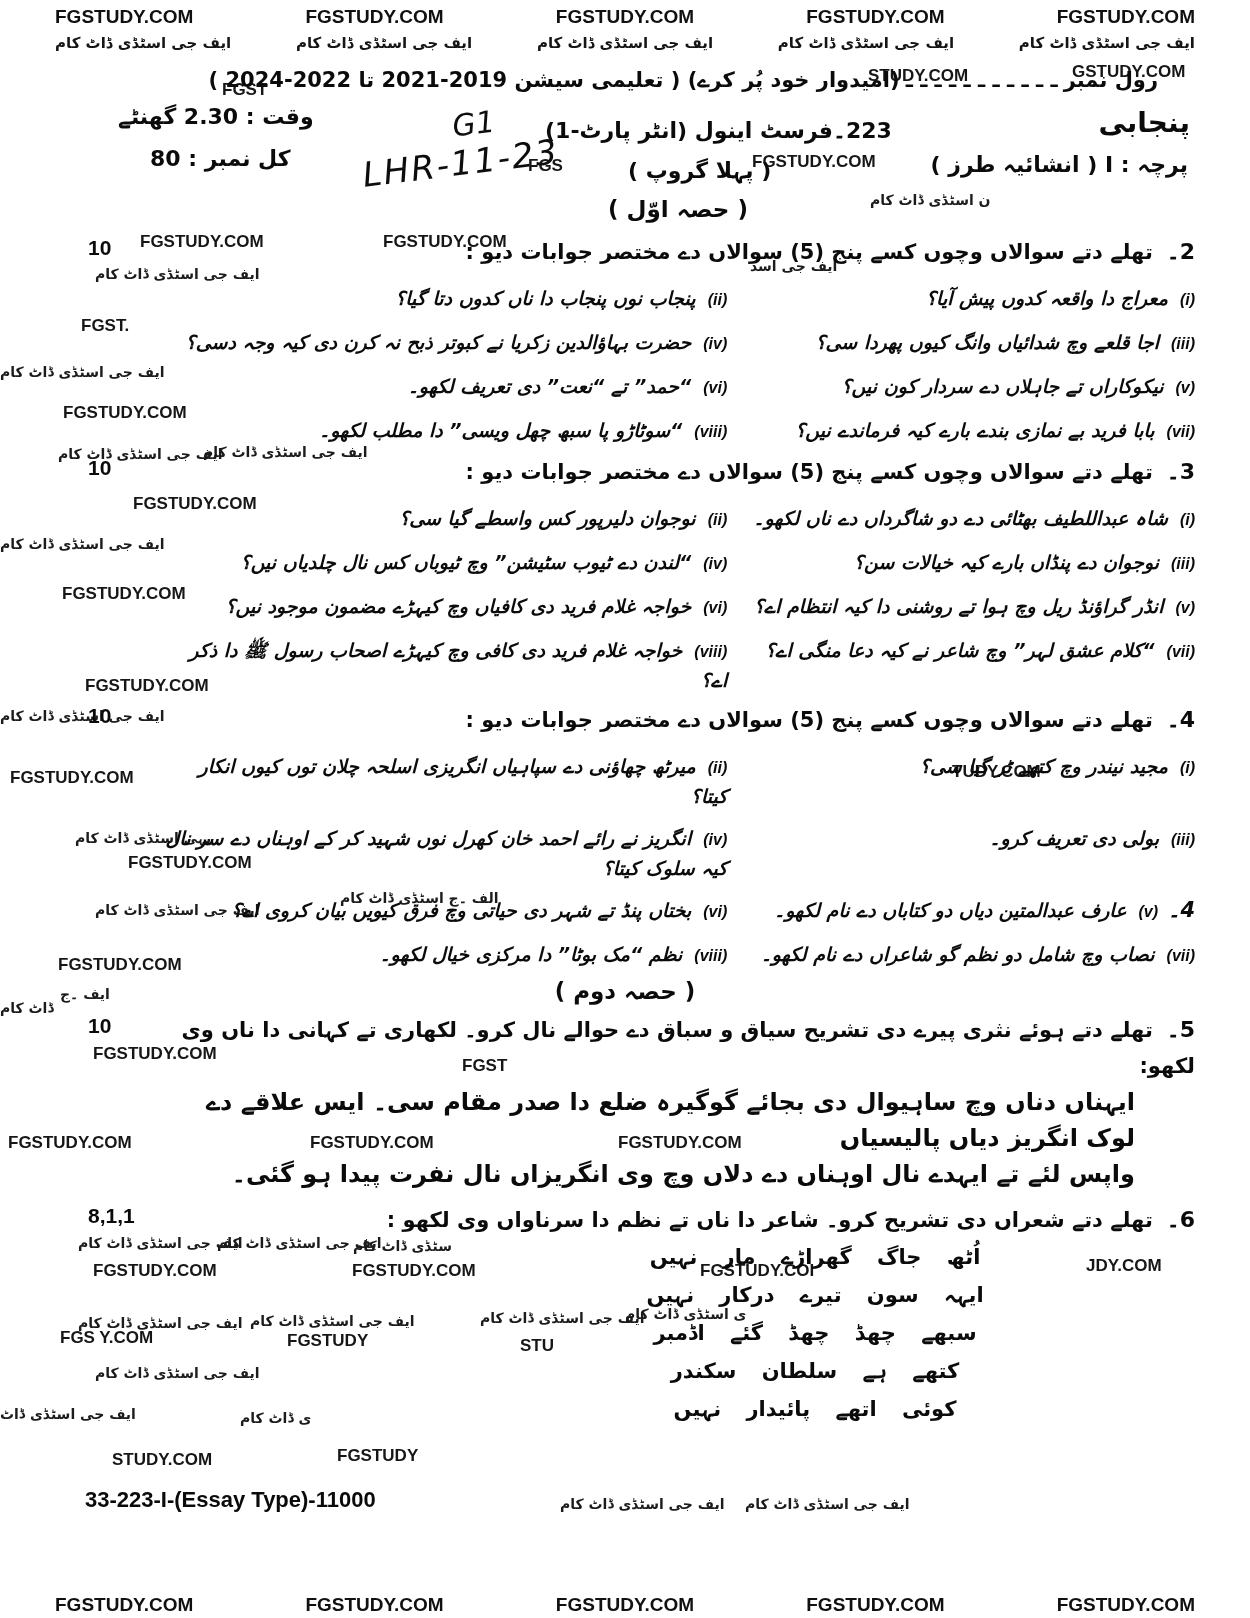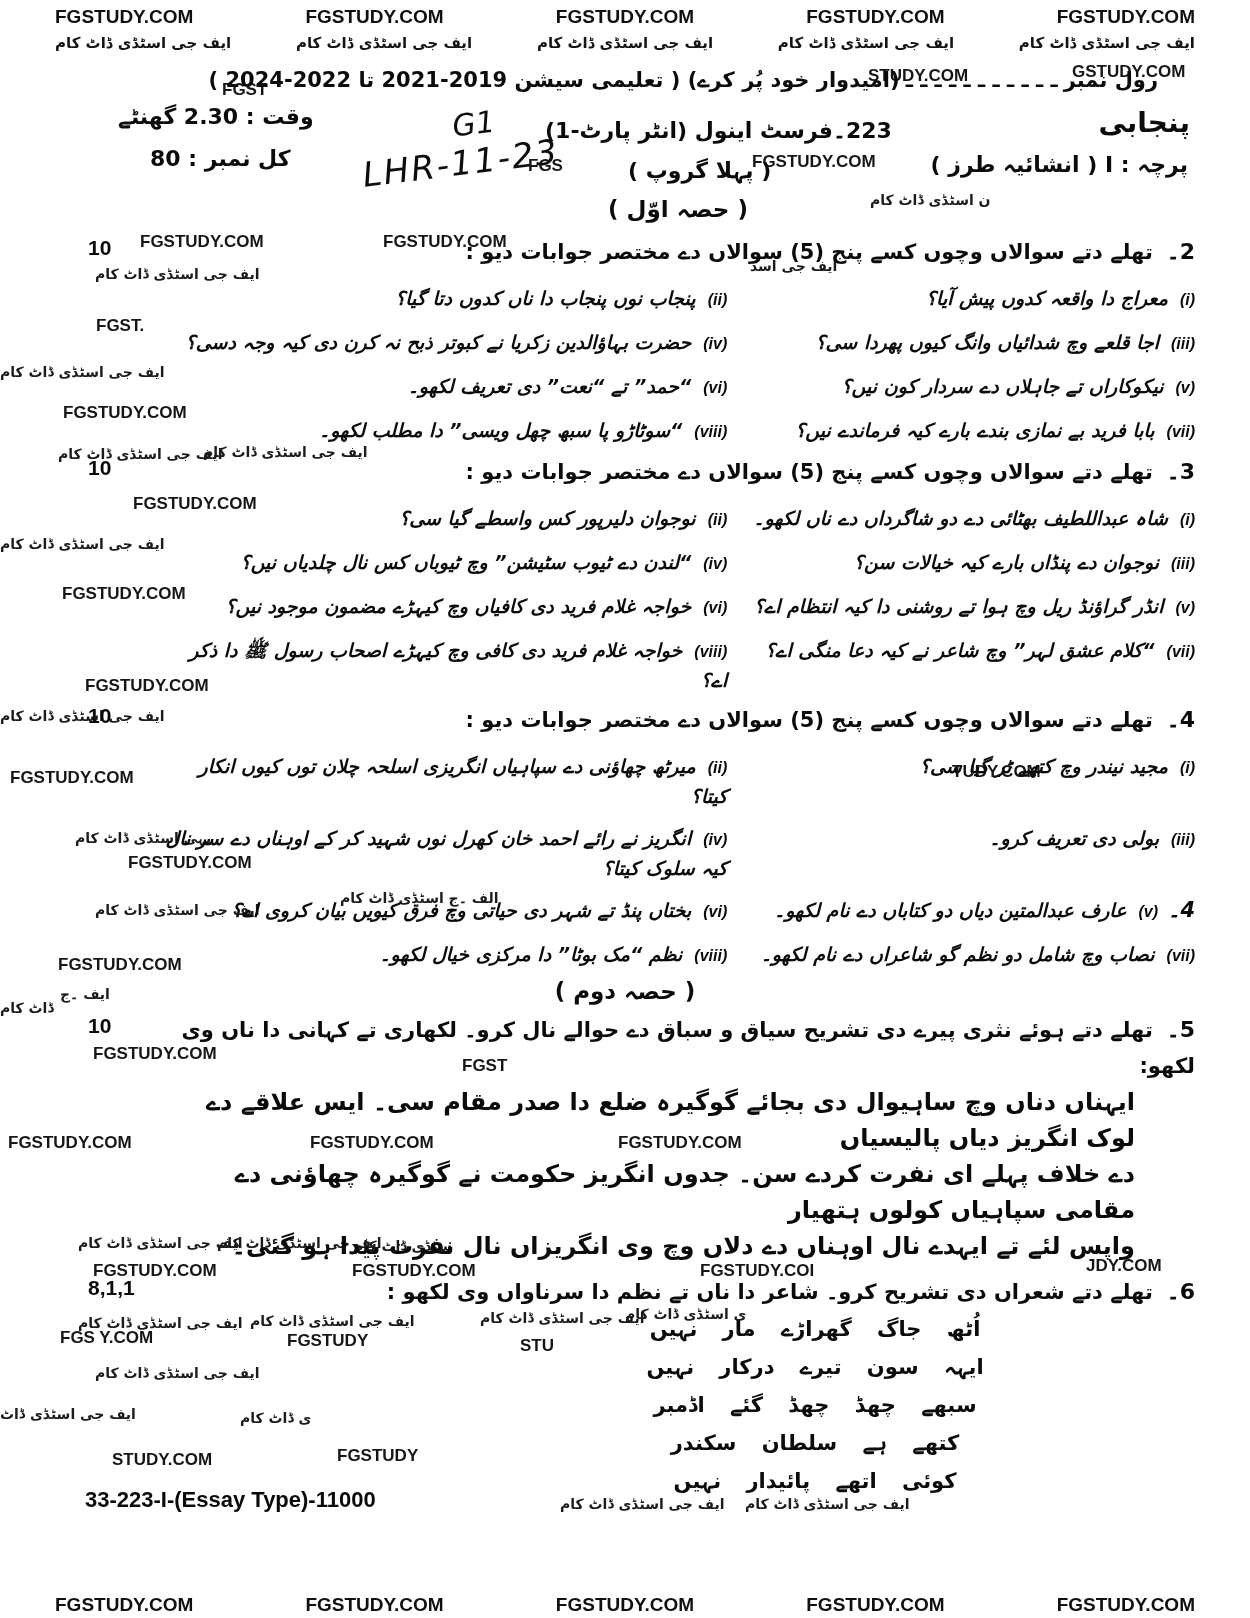--- a/index.html
+++ b/index.html
@@ -63,21 +63,21 @@
       <span class="wm-urdu-row-item">ایف جی اسٹڈی ڈاٹ کام</span>
     </div>
   <div id="wm-scatter">
       <span class="wm-latin" style="left: 868px; top: 66px;">STUDY.COM</span>
       <span class="wm-latin" style="left: 1072px; top: 62px;">GSTUDY.COM</span>
       <span class="wm-latin" style="left: 222px; top: 80px;">FGST</span>
       <span class="wm-latin" style="left: 528px; top: 156px;">FGS</span>
       <span class="wm-latin" style="left: 752px; top: 152px;">FGSTUDY.COM</span>
       <span class="wm-latin" style="left: 140px; top: 232px;">FGSTUDY.COM</span>
       <span class="wm-latin" style="left: 383px; top: 232px;">FGSTUDY.COM</span>
-      <span class="wm-latin" style="left: 96px; top: 316px; text-align: right;">FGST.</span>
+      <span class="wm-latin" style="left: 81px; top: 316px; text-align: right;">FGST.</span>
       <span class="wm-latin" style="left: 63px; top: 403px;">FGSTUDY.COM</span>
       <span class="wm-latin" style="left: 133px; top: 494px;">FGSTUDY.COM</span>
       <span class="wm-latin" style="left: 62px; top: 584px;">FGSTUDY.COM</span>
       <span class="wm-latin" style="left: 85px; top: 676px;">FGSTUDY.COM</span>
       <span class="wm-latin" style="left: 10px; top: 768px;">FGSTUDY.COM</span>
       <span class="wm-latin" style="left: 952px; top: 762px;">TUDY.COM</span>
       <span class="wm-latin" style="left: 128px; top: 853px;">FGSTUDY.COM</span>
       <span class="wm-latin" style="left: 58px; top: 955px;">FGSTUDY.COM</span>
       <span class="wm-latin" style="left: 93px; top: 1044px;">FGSTUDY.COM</span>
       <span class="wm-latin" style="left: 462px; top: 1056px;">FGST</span>
@@ -197,21 +197,20 @@
         <div class="p-row">
           <div class="p-cell"><span class="p-num">(vii)</span><span class="p-text">نصاب وچ شامل دو نظم گو شاعراں دے نام لکھو۔</span></div>
           <div class="p-cell wide"><span class="p-num">(viii)</span><span class="p-text">نظم “مک بوٹا” دا مرکزی خیال لکھو۔</span></div>
         </div>
       </section>
       <div class="part-heading">( حصہ دوم )</div>
       <section class="question q-5">
         <div class="marks">10</div>
         <div class="q-head" dir="rtl"><span class="q-num">5۔</span><span class="q-text">تھلے دتے ہوئے نثری پیرے دی تشریح سیاق و سباق دے حوالے نال کرو۔ لکھاری تے کہانی دا ناں وی لکھو:</span></div>
         <div class="q-par">ایہناں دناں وچ ساہیوال دی بجائے گوگیرہ ضلع دا صدر مقام سی۔ ایس علاقے دے لوک انگریز دیاں پالیسیاں</div>
-        <div class="q-par">دے خلاف پہلے ای نفرت کردے سن۔ جدوں انگریز حکومت نے گوگیرہ چھاؤنی دے مقامی سپاہیاں کولوں ہتھیار</div>
         <div class="q-par">واپس لئے تے ایہدے نال اوہناں دے دلاں وچ وی انگریزاں نال نفرت پیدا ہو گئی۔</div>
       </section>
       <section class="question q-6">
         <div class="marks">8,1,1</div>
         <div class="q-head" dir="rtl"><span class="q-num">6۔</span><span class="q-text">تھلے دتے شعراں دی تشریح کرو۔ شاعر دا ناں تے نظم دا سرناواں وی لکھو :</span></div>
         <div class="poem">
           <div class="poem-line">اُٹھ جاگ گھراڑے مار نہیں</div>
           <div class="poem-line">ایہہ سون تیرے درکار نہیں</div>
           <div class="poem-line">سبھے چھڈ چھڈ گئے اڈمبر</div>
           <div class="poem-line">کتھے ہے سلطان سکندر</div>

